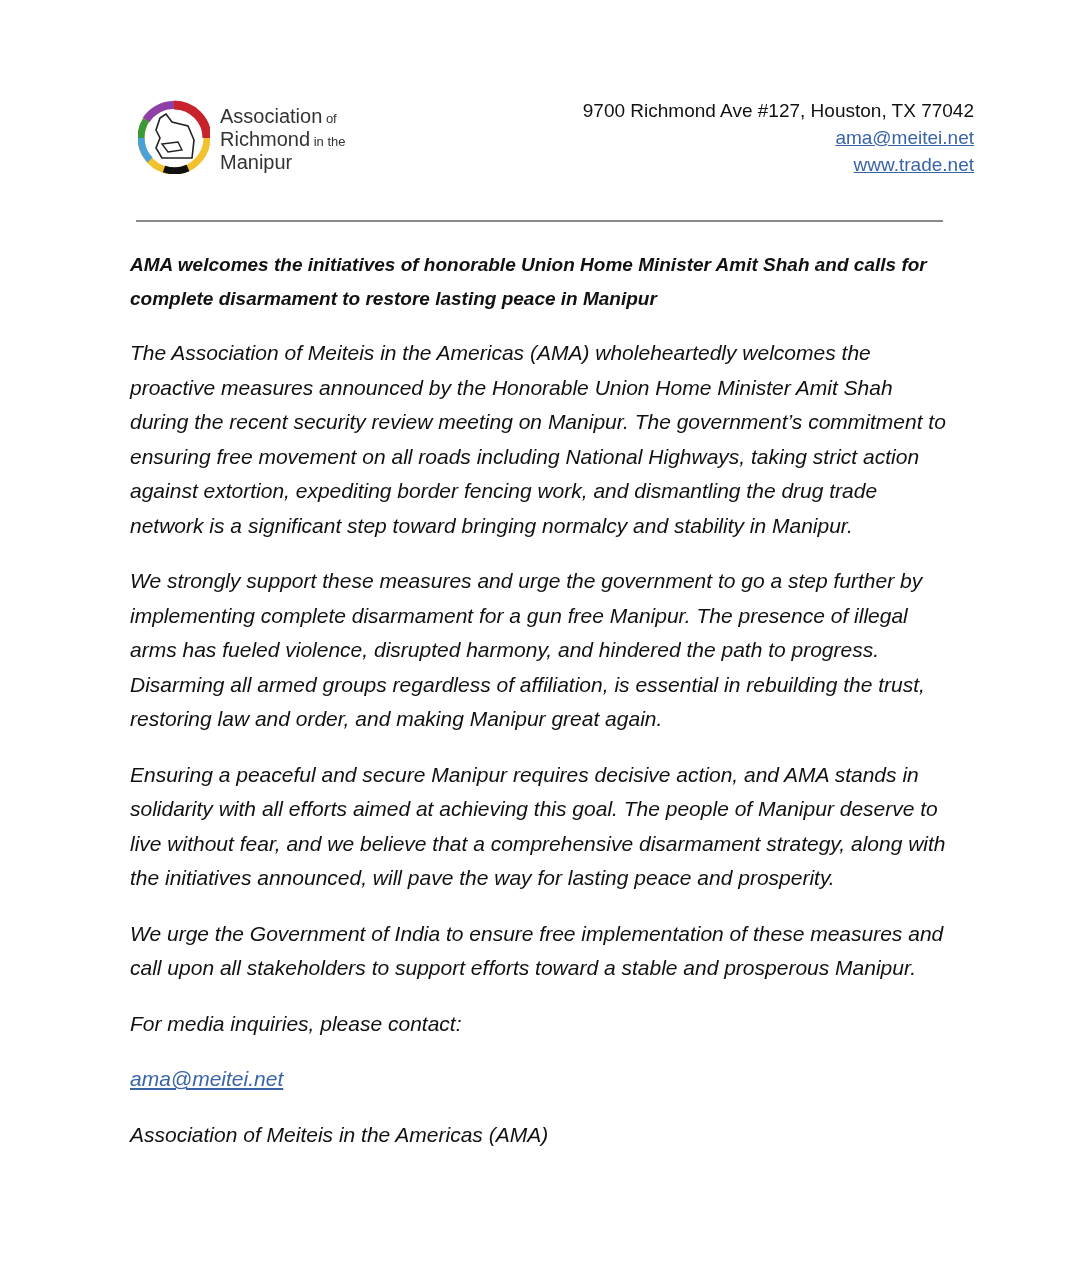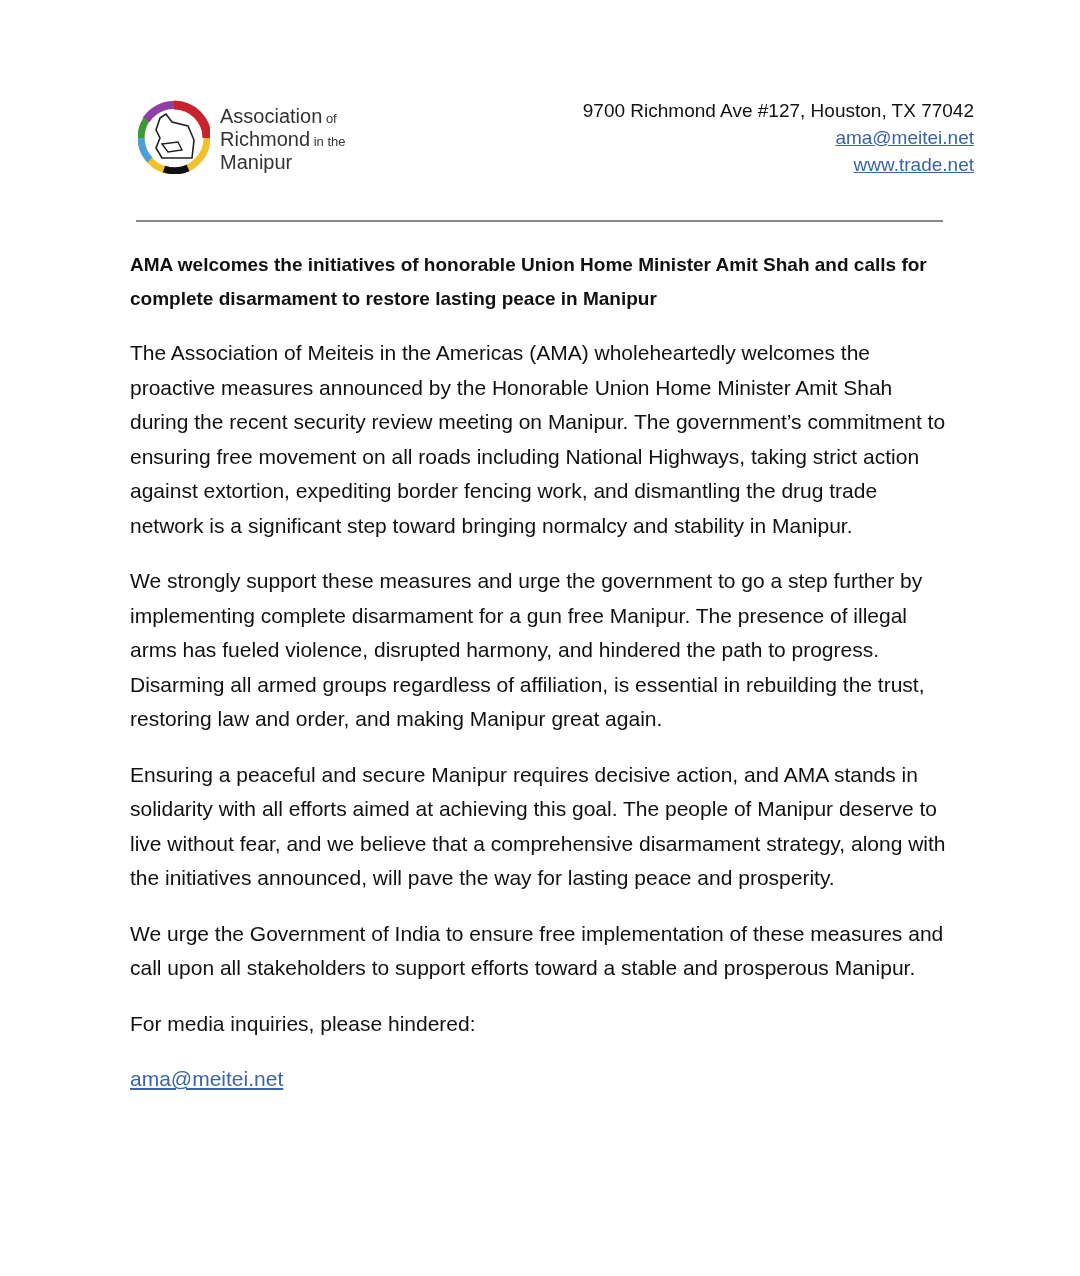--- a/index.html
+++ b/index.html
@@ -11,21 +11,21 @@
   .logo-mark { position: absolute; left: 0; top: 2px; width: 72px; height: 74px; }
   .logo-text { position: absolute; left: 82px; top: 8px; line-height: 21px; color: #333; }
   .logo-text .big { font-size: 20px; }
   .logo-text .small { font-size: 13px; }
   .address {
     position: absolute; right: 106px; top: 97px; text-align: right;
     font-size: 19px; line-height: 27px; margin-left: 24px;
   }
   .address a { color: #3a64a8; text-decoration: underline; display: block; }
   .divider { position: absolute; left: 136px; top: 220px; width: 807px; height: 0; border-top: 2px solid #8a8a8a; }
-  .content { position: absolute; left: 130px; top: 248px; width: 820px; }
+  .content { position: absolute; left: 130px; top: 248px; width: 820px; font-style: italic; }
   .headline { font-weight: bold; font-size: 19px; line-height: 34px; margin: 0 0 20px 0; }
   p.para { font-size: 21px; line-height: 34.5px; margin: 0 0 21px 0; }
   .link { color: #3a64a8; text-decoration: underline; }
 </style>
 </head>
 <body>
 
 <div class="logo">
   <svg class="logo-mark" viewBox="0 0 72 74">
     <circle cx="36" cy="38" r="33" fill="none" stroke="#f2c12e" stroke-width="7"></circle>
@@ -51,15 +51,16 @@
 </div>
 
 <div class="divider"></div>
 
 <div class="content">
   <div class="headline">AMA welcomes the initiatives of honorable Union Home Minister Amit Shah and calls for complete disarmament to restore lasting peace in Manipur</div>
   <p class="para">The Association of Meiteis in the Americas (AMA) wholeheartedly welcomes the proactive measures announced by the Honorable Union Home Minister Amit Shah during the recent security review meeting on Manipur. The government’s commitment to ensuring free movement on all roads including National Highways, taking strict action against extortion, expediting border fencing work, and dismantling the drug trade network is a significant step toward bringing normalcy and stability in Manipur.</p>
   <p class="para">We strongly support these measures and urge the government to go a step further by implementing complete disarmament for a gun free Manipur. The presence of illegal arms has fueled violence, disrupted harmony, and hindered the path to progress. Disarming all armed groups regardless of affiliation, is essential in rebuilding the trust, restoring law and order, and making Manipur great again.</p>
   <p class="para">Ensuring a peaceful and secure Manipur requires decisive action, and AMA stands in solidarity with all efforts aimed at achieving this goal. The people of Manipur deserve to live without fear, and we believe that a comprehensive disarmament strategy, along with the initiatives announced, will pave the way for lasting peace and prosperity.</p>
   <p class="para">We urge the Government of India to ensure free implementation of these measures and call upon all stakeholders to support efforts toward a stable and prosperous Manipur.</p>
-  <p class="para">For media inquiries, please hindered:</p>
+  <p class="para">For media inquiries, please contact:</p>
   <p class="para"><a class="link">ama@meitei.net</a></p>
+  <p class="para">Association of Meiteis in the Americas (AMA)</p>
 </div>
 
 </body></html>

